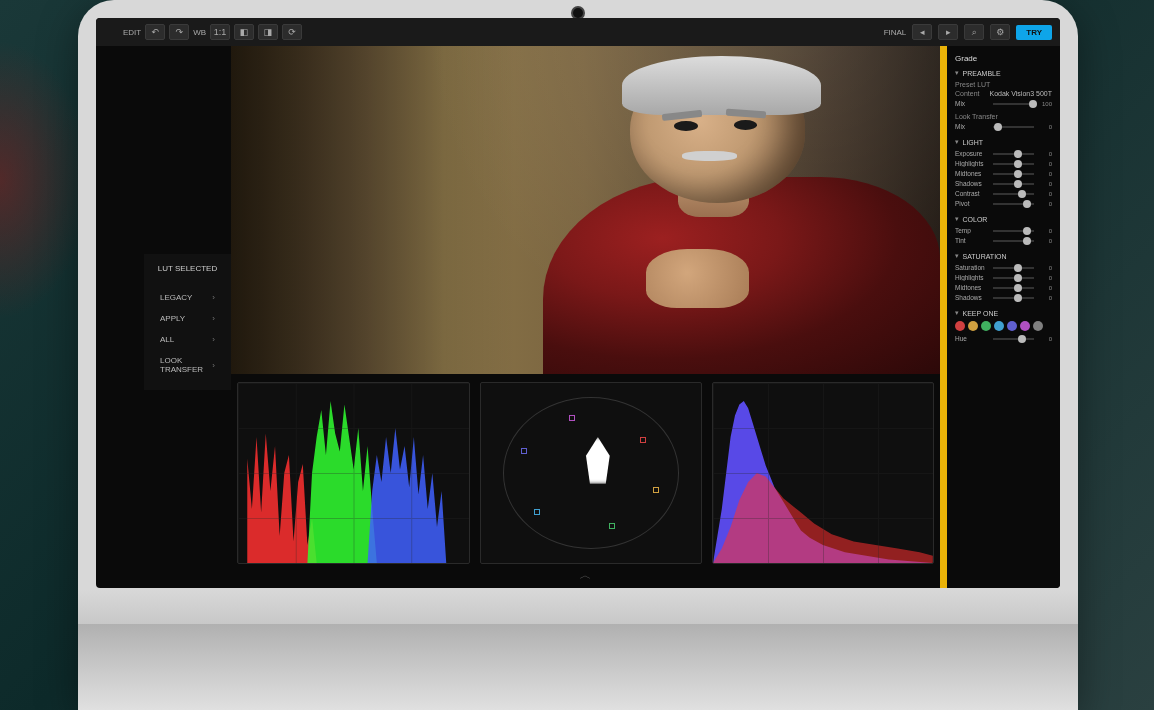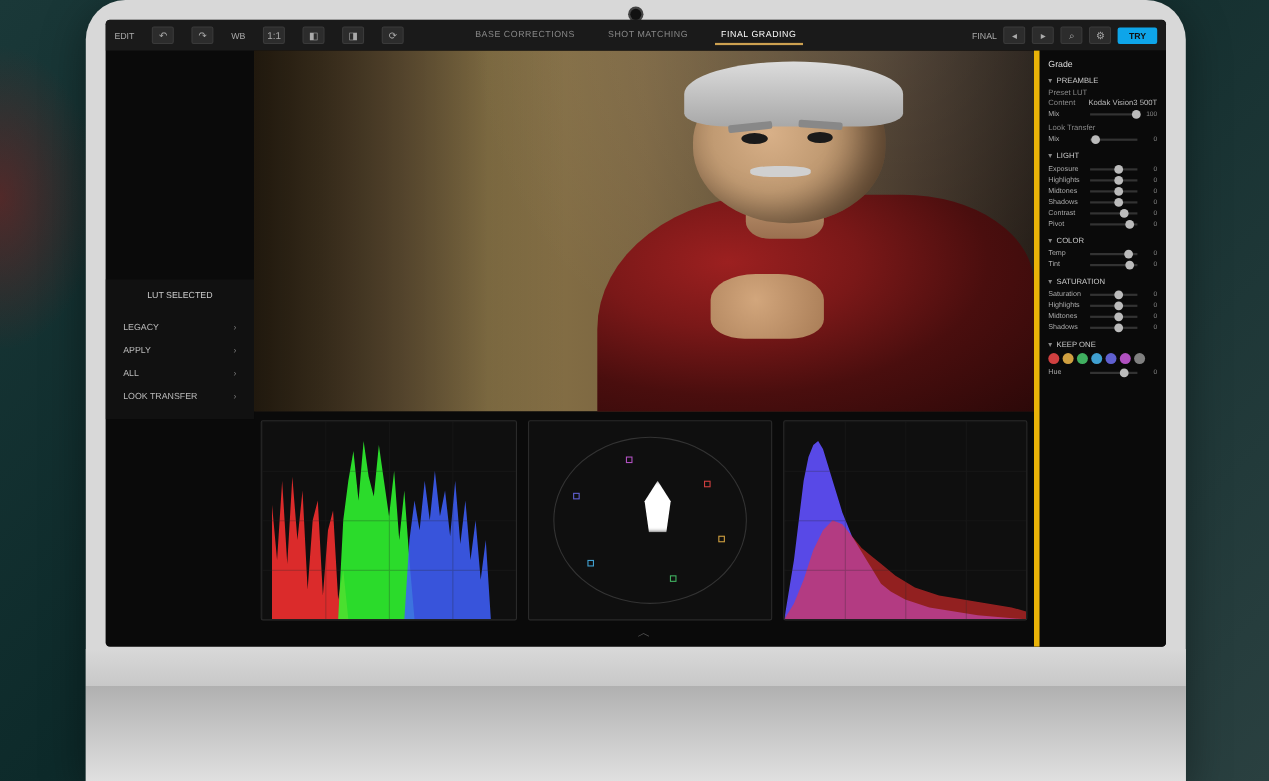--- a/index.html
+++ b/index.html
@@ -51,21 +51,21 @@
 
 .topbar {
   position: absolute; top: 0; left: 0; right: 0;
   height: 28px;
   background: #1a1a1a;
   display: flex;
   align-items: center;
   padding: 0 8px;
   gap: 6px;
 }
-.tb-left { display:flex; align-items:center; gap:16px; }
+.tb-left { display:flex; align-items:center; gap:4px;margin-left:19px; }
 .tb-btn {
   width: 20px; height: 16px;
   background: #2c2c2c;
   border: 1px solid #3a3a3a;
   border-radius: 2px;
   display:flex; align-items:center; justify-content:center;
   color:#aaa; font-size:9px;
 }
 .tb-label { font-size:8px; color:#aaa; }
 .tb-center {
@@ -78,26 +78,26 @@
 .download-btn {
   background:#0ea5e9; color:#111; font-size:8px; font-weight:bold;
   padding:3px 10px; border-radius:2px;
 }
 
 .workspace {
   position:absolute;
   top:28px; left:0; right:0; bottom:0;
   display:flex;
 }
-.left-col { width:135px; }
+.left-col { width:135px;padding-left:48px; }
 .center-col { flex:1; display:flex; flex-direction:column; }
 .right-panel {
   width:120px;
   background:#0a0a0a;
-  border-left:5px solid #eab308;
+  border-left:7px solid #eab308;
   padding:6px 8px;
   overflow:hidden;
   font-size:7px;
   color:#aaa;
 }
 
 .lut-panel {
   margin-top:208px;
   background:#111;
   padding:10px 8px;
@@ -299,25 +299,20 @@
         <span class="tb-label">EDIT</span>
         <div class="tb-btn">↶</div>
         <div class="tb-btn">↷</div>
         <span class="tb-label">WB</span>
         <div class="tb-btn">
             <span>1:1</span>
           </div>
         <div class="tb-btn">◧</div>
         <div class="tb-btn">◨</div>
         <div class="tb-btn">⟳</div>
-      </div>
-      <div class="tb-center">
-        <div class="tb-tab">BASE CORRECTIONS</div>
-        <div class="tb-tab">SHOT MATCHING</div>
-        <div class="tb-tab active">FINAL GRADING</div>
       </div>
       <div class="tb-right">
         <span class="tb-label">FINAL</span>
         <div class="tb-btn">◂</div>
         <div class="tb-btn">▸</div>
         <div class="tb-btn">⌕</div>
         <div class="tb-btn">⚙</div>
         <div class="download-btn">TRY</div>
       </div>
     </div>

